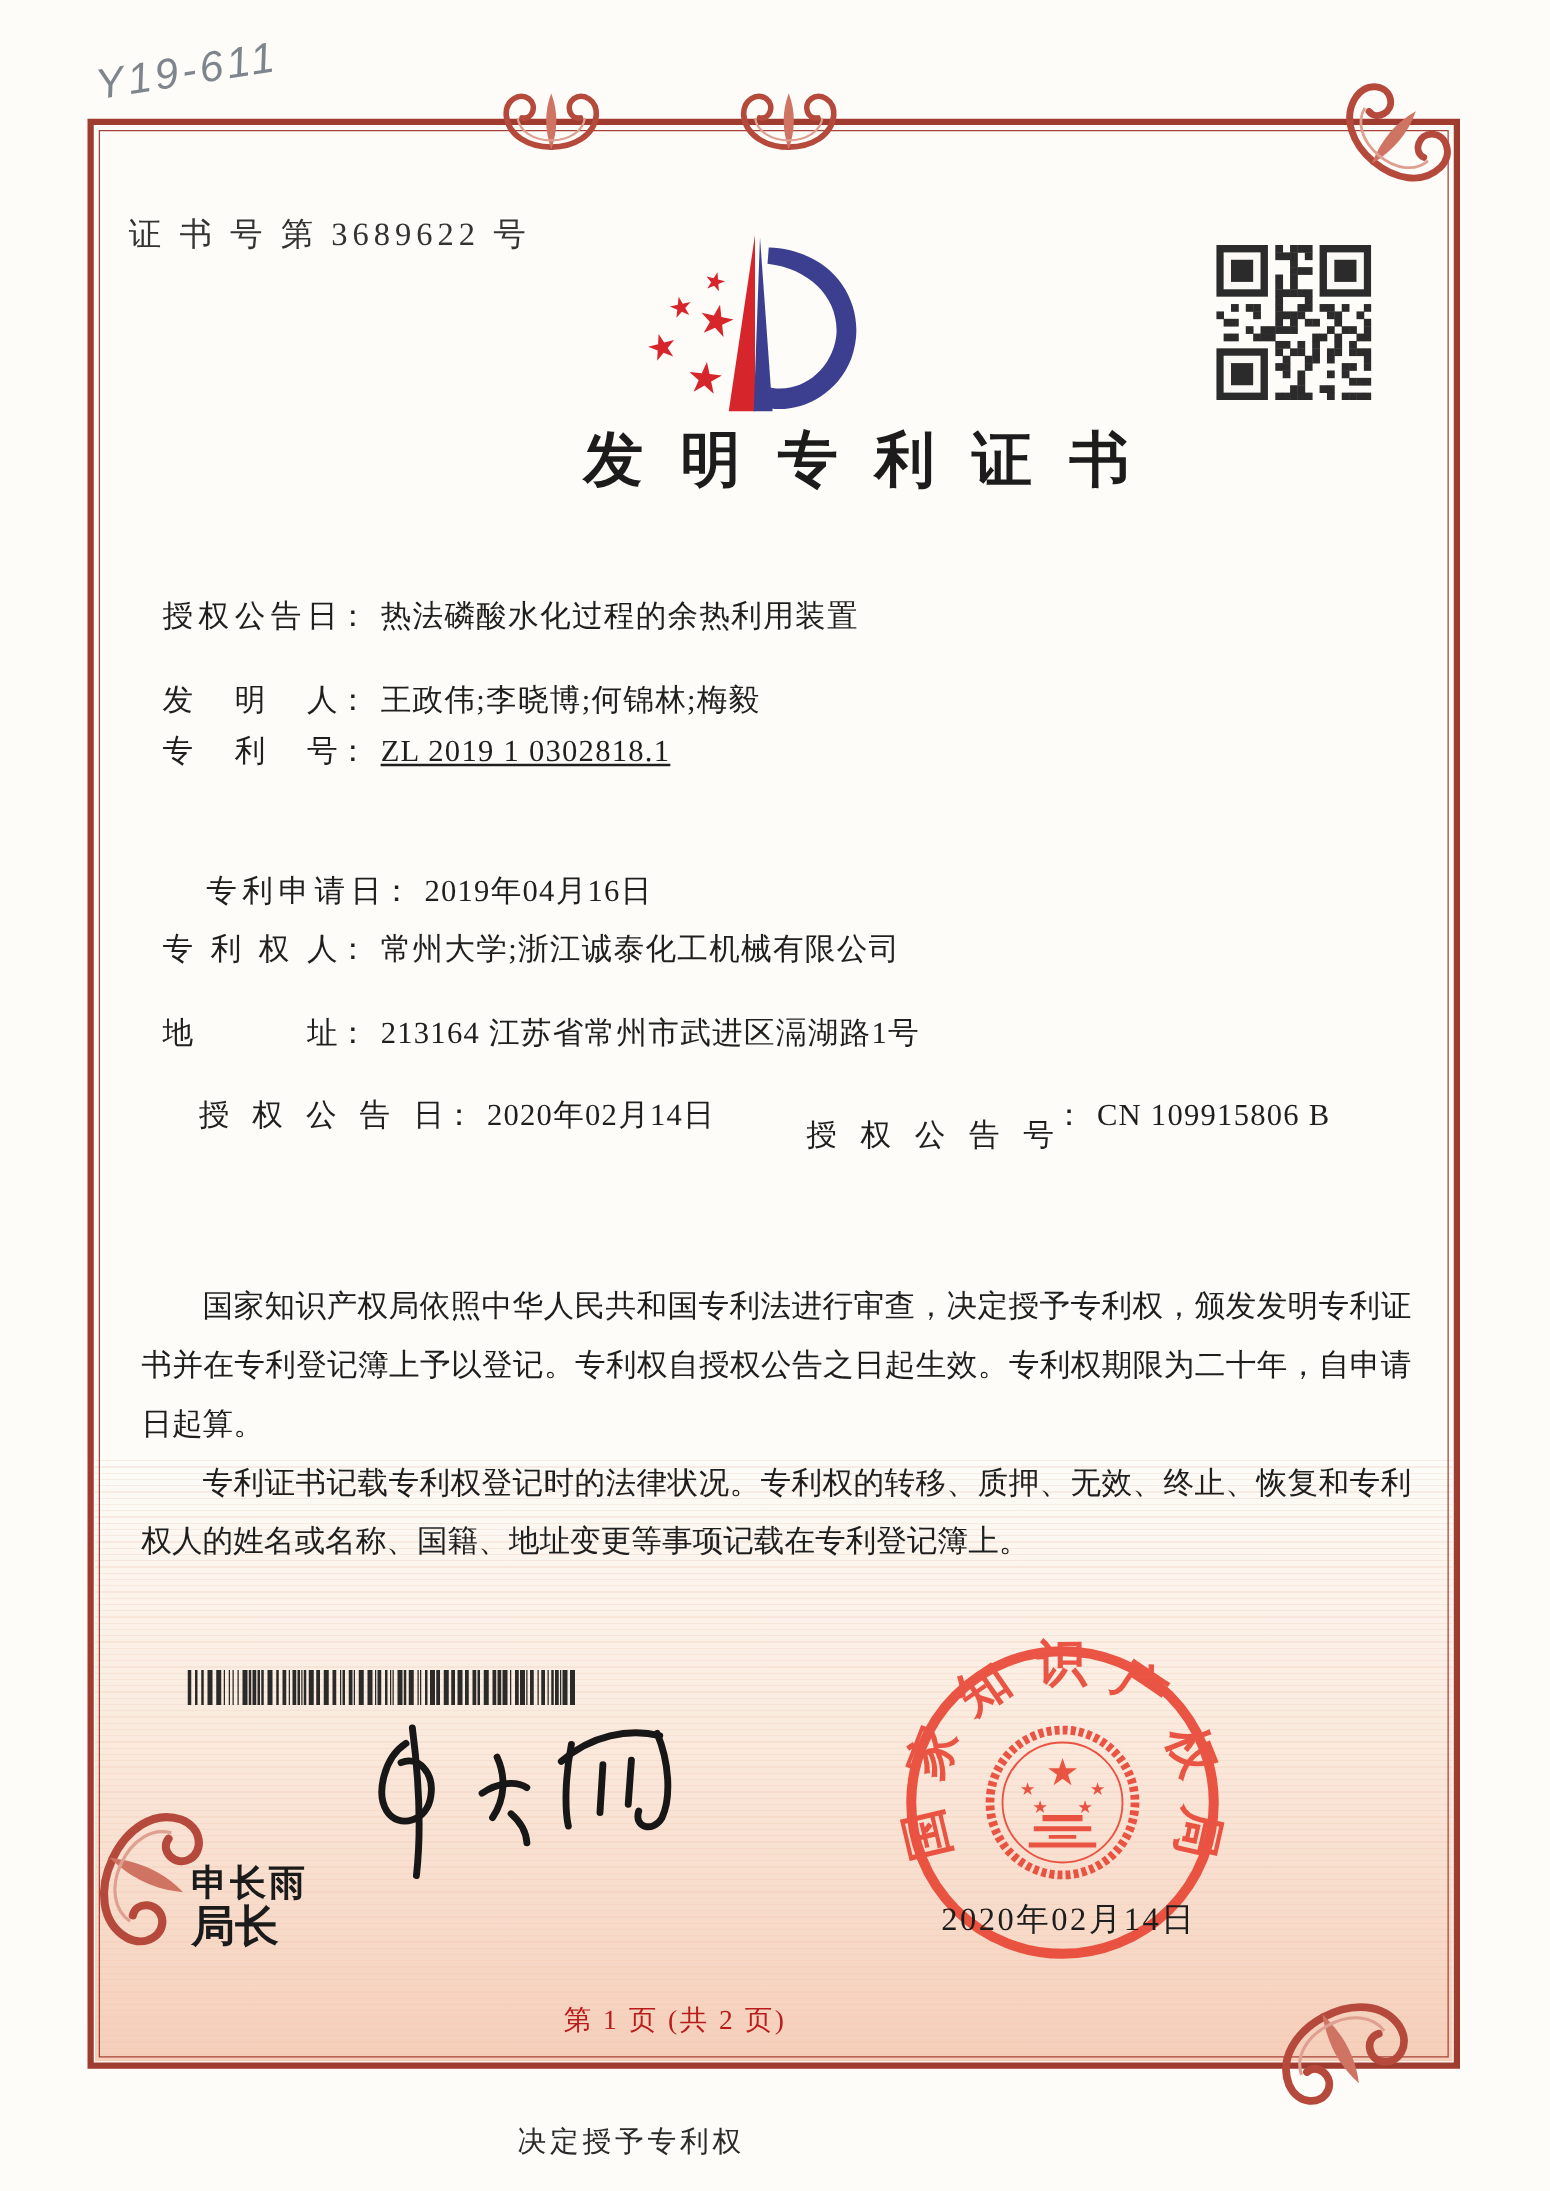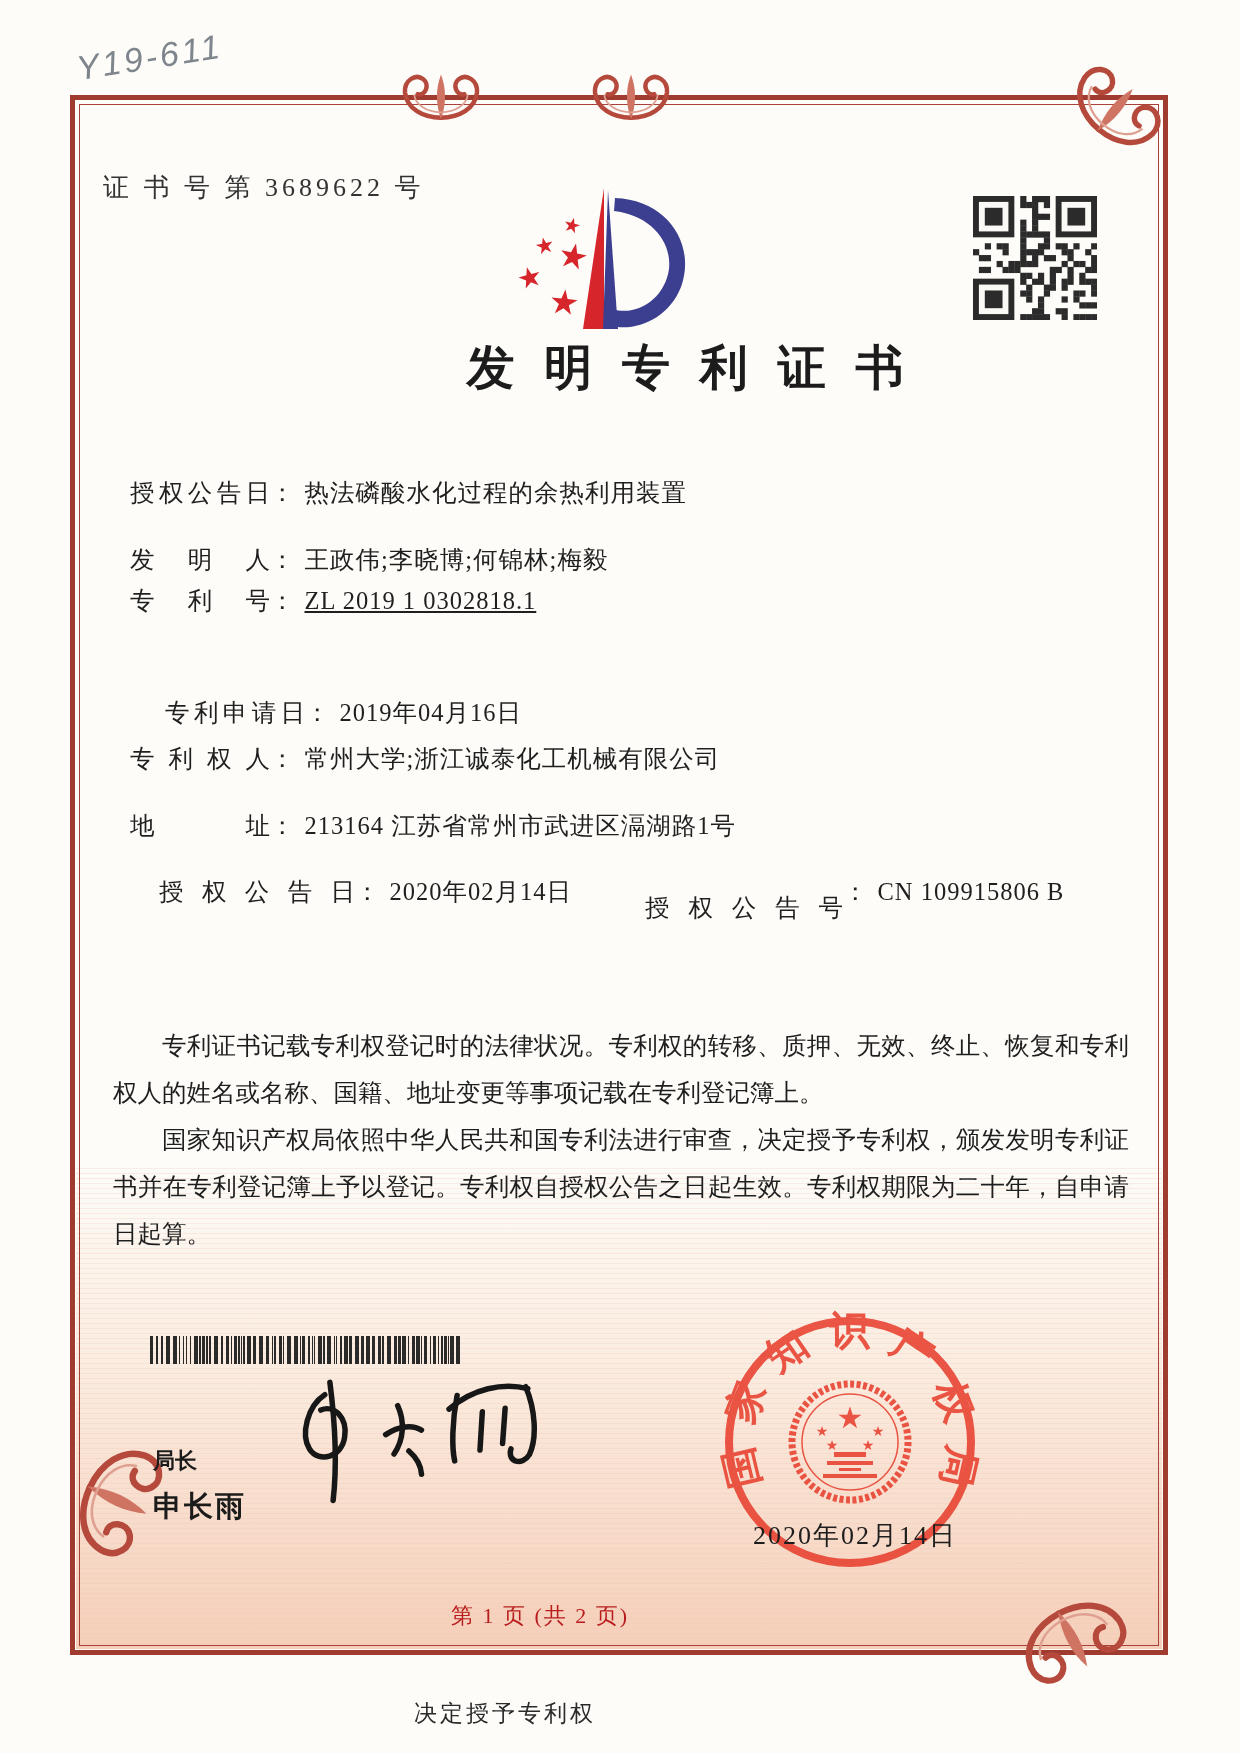--- a/index.html
+++ b/index.html
@@ -55,21 +55,21 @@
   .grant-right .field-label{width:198px;margin-top:16px;}
   
   .paragraphs{
     left:113px;top:1022px;width:1016px;z-index:3;
     font-size:24.5px;line-height:47px;color:#1e1e1e;text-align:justify;
   }
   .paragraphs p{margin:0;text-indent:2em;}
   
   .barcode{left:150px;top:1336px;width:312px;height:28px;z-index:3;}
   
-  .signer-title{left:153px;top:1446px;font-family:"Liberation Sans",sans-serif;font-weight:700;font-size:22px;color:#1b1b1b;z-index:3;}
+  .signer-title{left:153px;top:1518px;font-family:"Liberation Sans",sans-serif;font-weight:700;font-size:35px;color:#1b1b1b;z-index:3;}
   .signer-name{left:153px;top:1487px;font-family:"Liberation Sans",sans-serif;font-weight:700;font-size:29px;color:#1b1b1b;z-index:3;letter-spacing:2px;}
   .signature-svg{left:288px;top:1368px;z-index:3;}
   
   .seal{left:700px;top:1292px;width:300px;height:300px;z-index:4;opacity:0.88;}
   .seal-date{
     left:735px;top:1518px;width:240px;text-align:center;z-index:5;
     font-size:26px;color:#1d1d1d;letter-spacing:2px;
   }
   
   .page-indicator{left:340px;top:1601px;width:400px;text-align:center;font-size:22px;color:#b91c1c;z-index:3;letter-spacing:2px;}
@@ -312,22 +312,22 @@
   <span class="field-label">地址</span><span class="field-sep">：</span><span class="field-value">213164 江苏省常州市武进区滆湖路1号</span>
 </div>
 <div class="abs field-row" style="top:875px;">
   <span class="field-label wide">授权公告日</span><span class="field-sep">：</span><span class="field-value">2020年02月14日</span>
   <span class="grant-right">
     <span class="field-label">授权公告号</span><span class="field-sep">：</span><span class="field-value">CN 109915806 B</span>
   </span>
 </div>
 
 <div class="abs paragraphs">
+  <p>国家知识产权局依照中华人民共和国专利法进行审查，决定授予专利权，颁发发明专利证书并在专利登记簿上予以登记。专利权自授权公告之日起生效。专利权期限为二十年，自申请日起算。</p>
   <p>专利证书记载专利权登记时的法律状况。专利权的转移、质押、无效、终止、恢复和专利权人的姓名或名称、国籍、地址变更等事项记载在专利登记簿上。</p>
-  <p>国家知识产权局依照中华人民共和国专利法进行审查，决定授予专利权，颁发发明专利证书并在专利登记簿上予以登记。专利权自授权公告之日起生效。专利权期限为二十年，自申请日起算。</p>
 </div>
 
 <div class="abs barcode" id="barcode"><svg width="312" height="28" xmlns="http://www.w3.org/2000/svg">
       <rect x="0" y="0" width="3" height="28" fill="#2a2a28"></rect>
       <rect x="6" y="0" width="2" height="28" fill="#2a2a28"></rect>
       <rect x="11" y="0" width="2" height="28" fill="#2a2a28"></rect>
       <rect x="16" y="0" width="4" height="28" fill="#2a2a28"></rect>
       <rect x="23" y="0" width="4" height="28" fill="#2a2a28"></rect>
       <rect x="29" y="0" width="1" height="28" fill="#2a2a28"></rect>
       <rect x="33" y="0" width="1" height="28" fill="#2a2a28"></rect>

